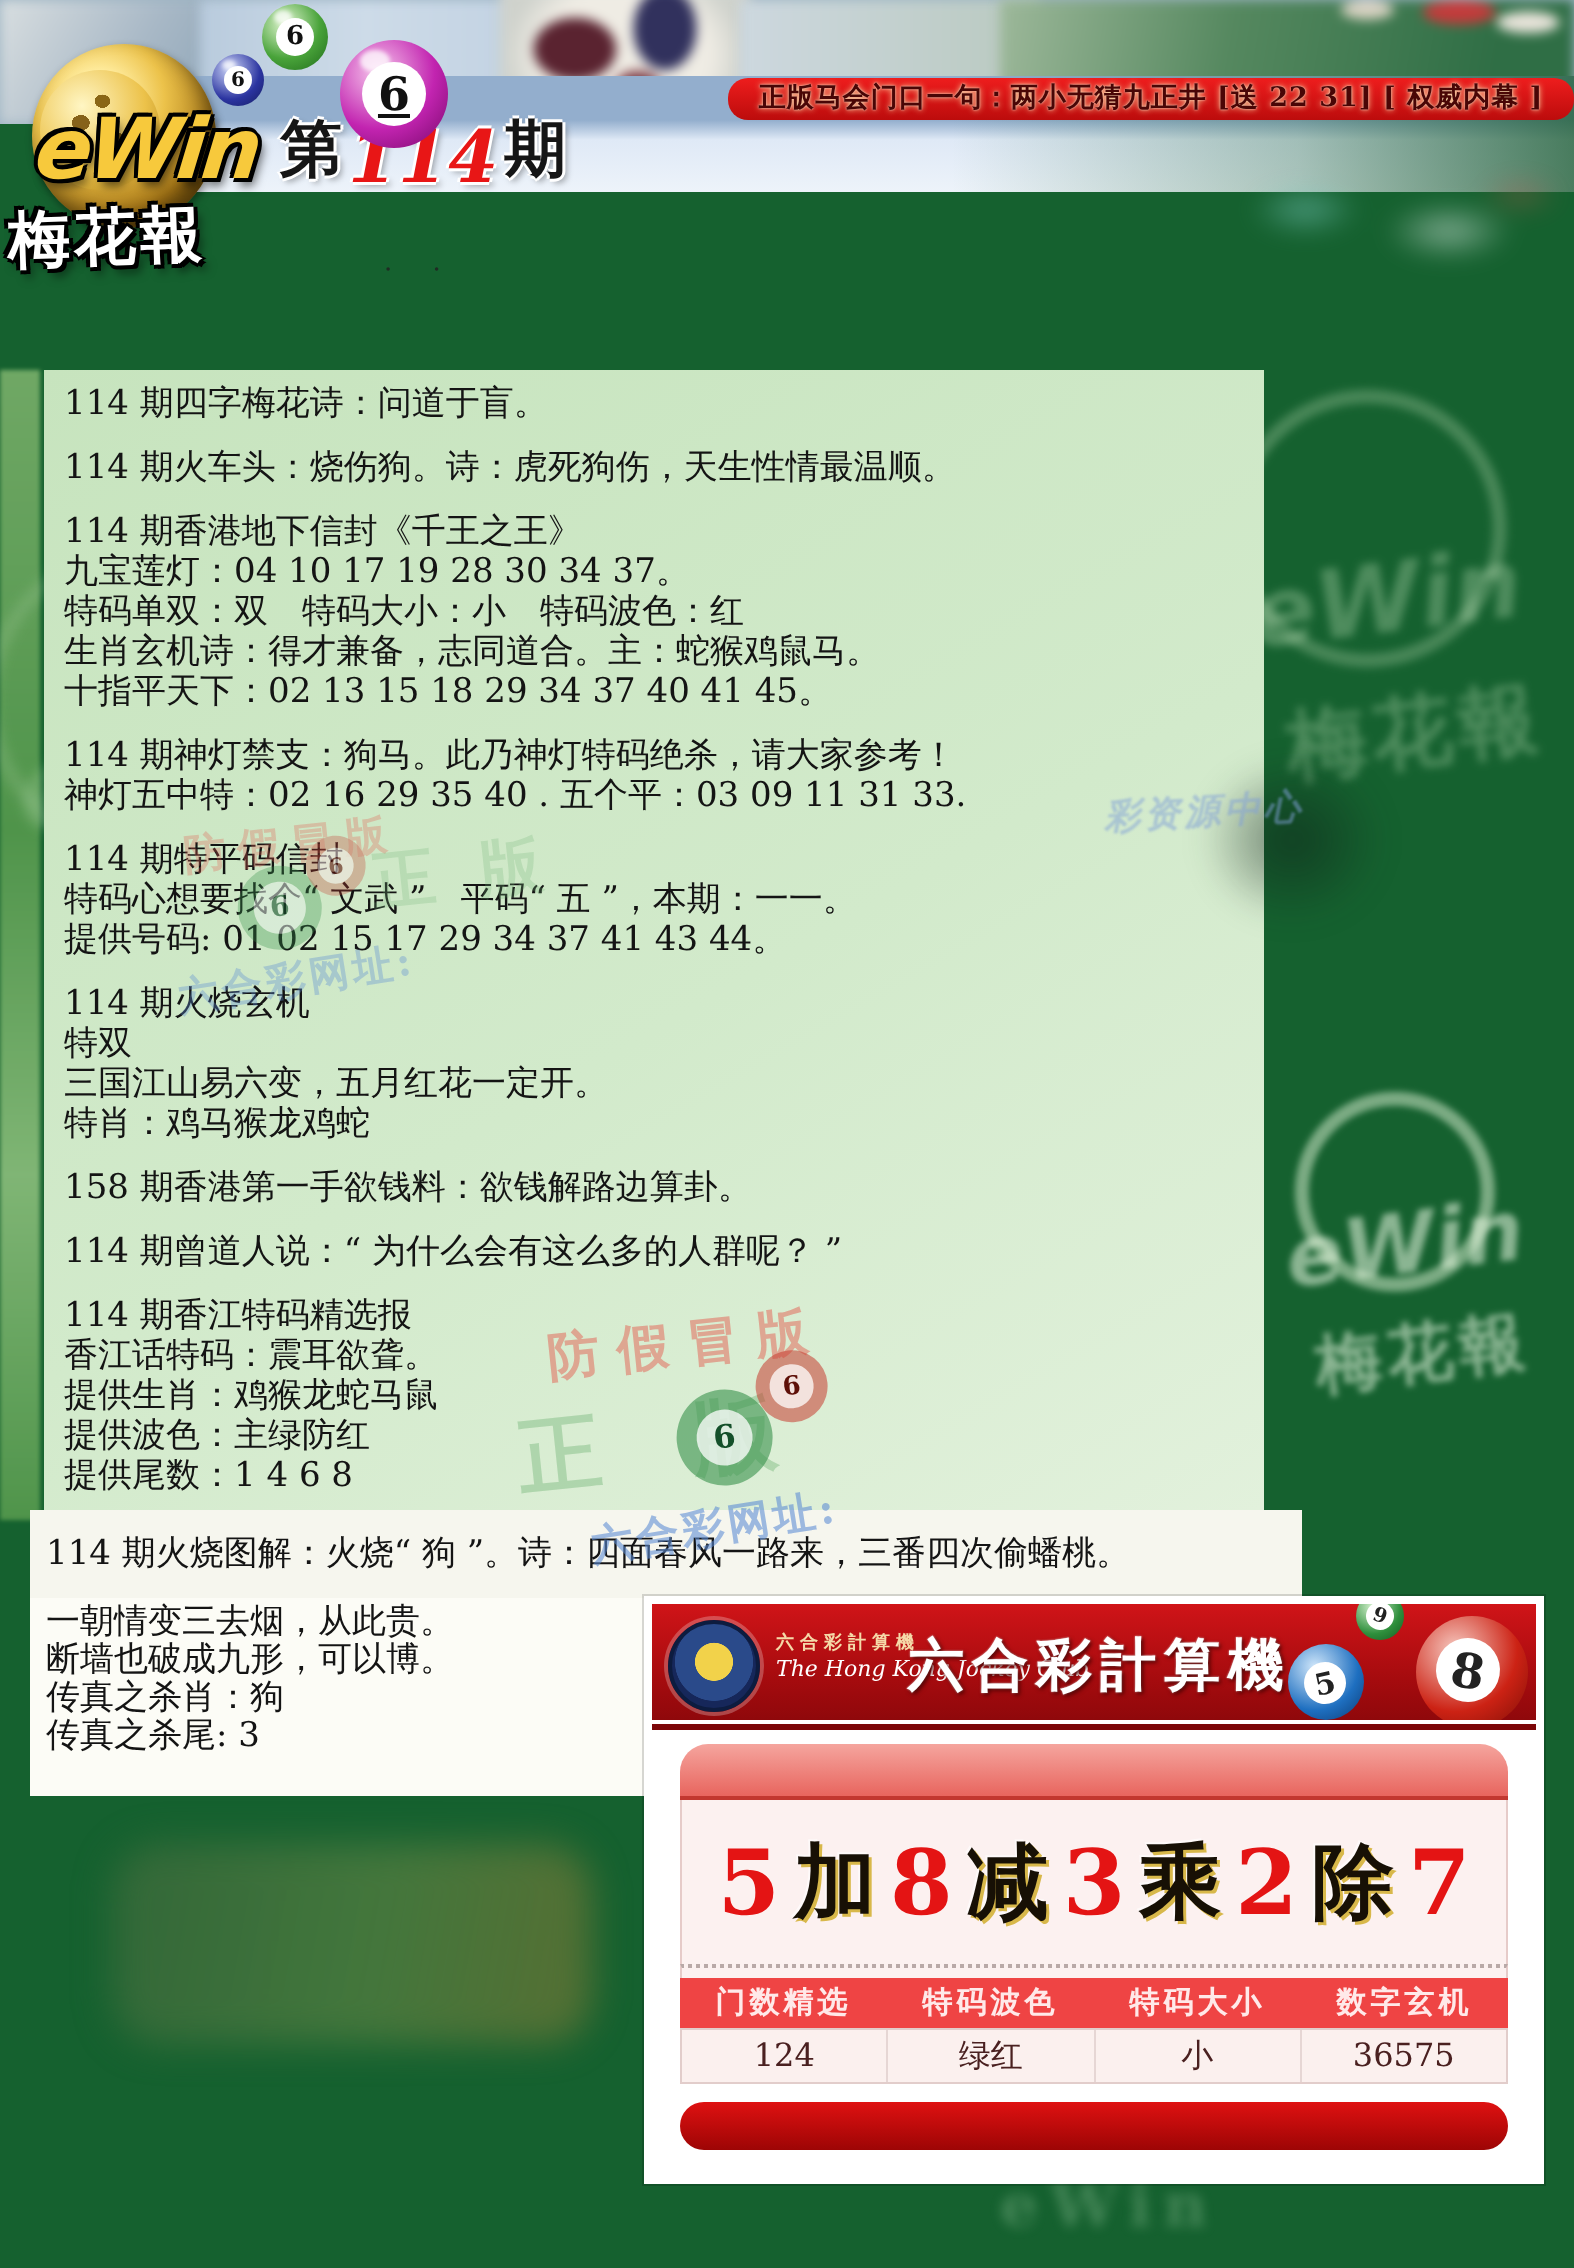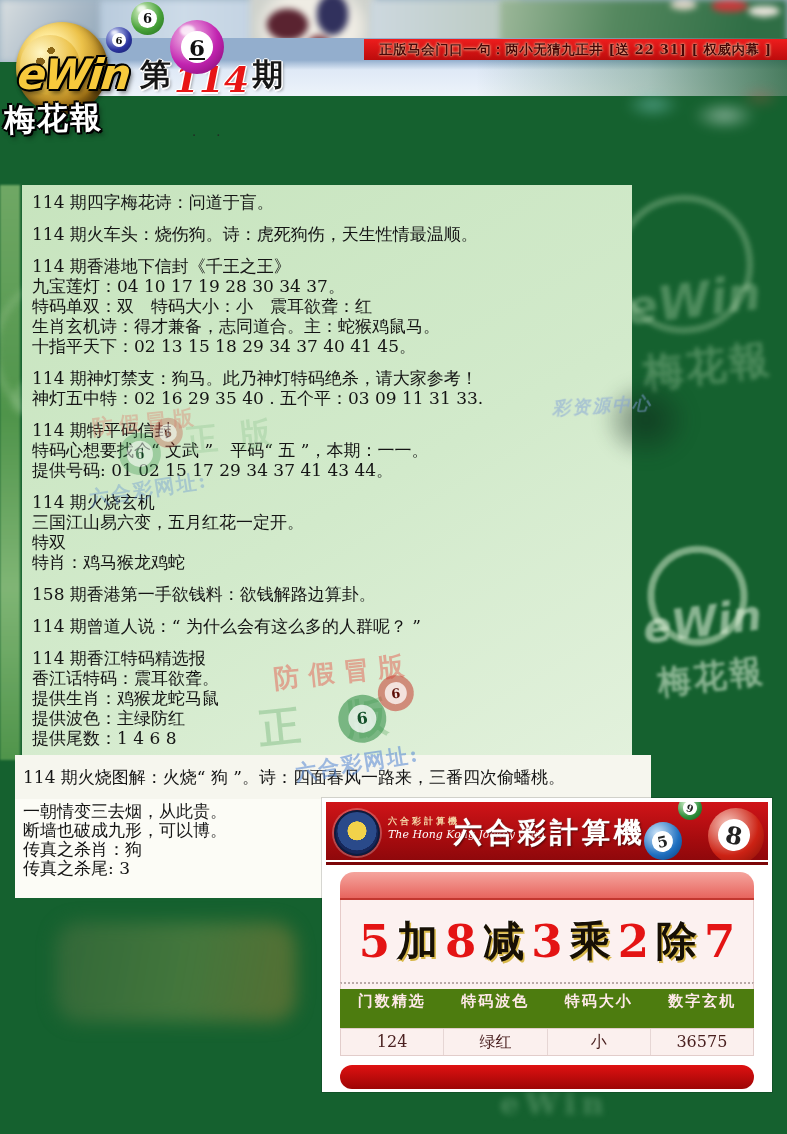--- a/index.html
+++ b/index.html
@@ -24,21 +24,21 @@
        radial-gradient(22px 8px at 64% 8%,#d8d2c2 0 60%,transparent 61%),
        linear-gradient(100deg,#9db89a,#55885f 40%,#2f6e45 85%);}
 
   
   #band{left:95px;top:38px;width:692px;height:58px;background:linear-gradient(180deg,#93aecd 0 38%,#dfe9f6 55%,#edf3fa);}
   #band:after{content:"";position:absolute;inset:0;background:linear-gradient(90deg,transparent 55%,rgba(47,110,69,.35) 80%,rgba(34,96,56,.8));}
 
   
   #banner{left:364px;top:39px;width:423px;height:21px;background:linear-gradient(180deg,#ee1d1d,#bc0c0c);
           color:#4a0606;font-size:13.5px;font-weight:bold;line-height:21px;text-align:center;
-          text-shadow:0 0 3px rgba(255,240,180,.95),0 0 1px rgba(255,255,255,.8);letter-spacing:.5px;white-space:nowrap;z-index:6;}
+          text-shadow:0 0 3px rgba(255,240,180,.95),0 0 1px rgba(255,255,255,.8);letter-spacing:.5px;white-space:nowrap;z-index:6;border-radius:10px;}
 
   
   #logo{left:4px;top:20px;width:150px;height:120px;z-index:5;}
   .horseshoe{position:absolute;left:12px;top:2px;width:92px;height:92px;border-radius:50%;
        background:radial-gradient(circle at 36% 30%,#ffec9e 0 16%,#ecc24a 38%,#a87716 68%,#6e4a06);
        box-shadow:inset -4px -6px 10px rgba(0,0,0,.45),1px 2px 4px rgba(0,0,0,.4);}
   .soccer{position:absolute;left:16px;top:15px;width:60px;height:60px;border-radius:50%;
        background:radial-gradient(9px 7px at 62% 58%,#7a5a10 0 55%,transparent 56%),
                   radial-gradient(8px 7px at 34% 44%,#86621a 0 55%,transparent 56%),
                   radial-gradient(7px 6px at 52% 26%,#8a6616 0 55%,transparent 56%),
@@ -97,21 +97,21 @@
   #cball-8{left:382px;top:6px;width:56px;height:56px;background:radial-gradient(circle at 35% 30%,#f6c9c0,#cc2214 58%,#7c0e06);}
   #cball-8 .patch{left:10px;top:11px;width:32px;height:32px;font-size:24px;transform:rotate(10deg);}
   #calc-divider{position:absolute;left:4px;top:64px;width:442px;height:3px;background:#7c0608;}
   #calc-inner{position:absolute;left:18px;top:74px;width:414px;}
   #capsule{height:26px;border-radius:14px 14px 0 0;background:linear-gradient(180deg,#f5a59e,#e8655e);border-bottom:2px solid #c2372f;}
   #formula{height:82px;background:#fcf1f0;border-left:1px solid #e6cbc9;border-right:1px solid #e6cbc9;
        display:flex;align-items:center;justify-content:center;gap:7px;}
   .fnum{font-size:45px;font-weight:bold;color:#e41414;font-family:"DejaVu Serif",serif;}
   .fop{font-size:41px;font-weight:bold;color:#171005;text-shadow:1.5px 1.5px 0 #d8b84a,-1px -1px 0 rgba(255,255,255,.6);}
   #dotsep{height:7px;background:#fcf1f0;border-left:1px solid #e6cbc9;border-right:1px solid #e6cbc9;border-top:2px dotted #b9a9a7;box-sizing:border-box;}
-  #thead{display:flex;height:39px;background:#4d7c0f;}
+  #thead{display:flex;height:25px;background:#ef4444;}
   #thead .th{flex:1;color:#ffe9e9;font-size:15px;font-weight:bold;text-align:center;line-height:25px;letter-spacing:2px;}
   #tvals{display:flex;height:28px;background:#fbf0ee;border:1px solid #e2cdcb;box-sizing:border-box;}
   #tvals .td{flex:1;text-align:center;font-size:16px;color:#4a2020;line-height:26px;border-right:1px solid #e6d6d4;}
   #tvals .td:last-child{border-right:none;}
   #botbar{margin-top:9px;height:24px;border-radius:12px;background:linear-gradient(180deg,#df1111,#9d0505);}
 
   
   .wm{pointer-events:none;}
   #wm-left-strip{left:0;top:185px;width:20px;height:575px;background:linear-gradient(180deg,#7ab06b,#569a4e 40%,#8cbf7d 70%,#569a4e);filter:blur(1px);opacity:.9;z-index:1;}
   .emblem{color:rgba(210,238,200,.30);transform:rotate(-7deg);filter:blur(2px);z-index:1;}
@@ -224,37 +224,37 @@
   <div class="abs" id="main-panel">
     <div class="sec">
       <div class="t">114 期四字梅花诗：问道于盲。</div>
     </div>
     <div class="sec">
       <div class="t">114 期火车头：烧伤狗。诗：虎死狗伤，天生性情最温顺。</div>
     </div>
     <div class="sec">
       <div class="t">114 期香港地下信封《千王之王》</div>
       <div class="t">九宝莲灯：04 10 17 19 28 30 34 37。</div>
-      <div class="t">特码单双：双　特码大小：小　震耳欲聋：红</div>
+      <div class="t">特码单双：双　特码大小：小　特码波色：红</div>
       <div class="t">生肖玄机诗：得才兼备，志同道合。主：蛇猴鸡鼠马。</div>
       <div class="t">十指平天下：02 13 15 18 29 34 37 40 41 45。</div>
     </div>
     <div class="sec">
       <div class="t">114 期神灯禁支：狗马。此乃神灯特码绝杀，请大家参考！</div>
       <div class="t">神灯五中特：02 16 29 35 40 . 五个平：03 09 11 31 33.</div>
     </div>
     <div class="sec">
       <div class="t">114 期特平码信封</div>
       <div class="t">特码心想要找个“ 文武 ”　平码“ 五 ”，本期：一一。</div>
       <div class="t">提供号码: 01 02 15 17 29 34 37 41 43 44。</div>
     </div>
     <div class="sec">
       <div class="t">114 期火烧玄机</div>
+      <div class="t">特双</div>
       <div class="t">三国江山易六变，五月红花一定开。</div>
-      <div class="t">特双</div>
       <div class="t">特肖：鸡马猴龙鸡蛇</div>
     </div>
     <div class="sec">
       <div class="t">158 期香港第一手欲钱料：欲钱解路边算卦。</div>
     </div>
     <div class="sec">
       <div class="t">114 期曾道人说：“ 为什么会有这么多的人群呢？ ”</div>
     </div>
     <div class="sec">
       <div class="t">114 期香江特码精选报</div>

